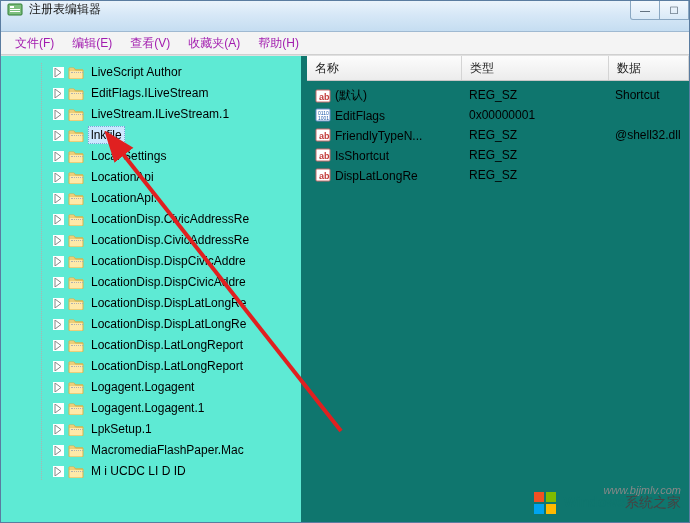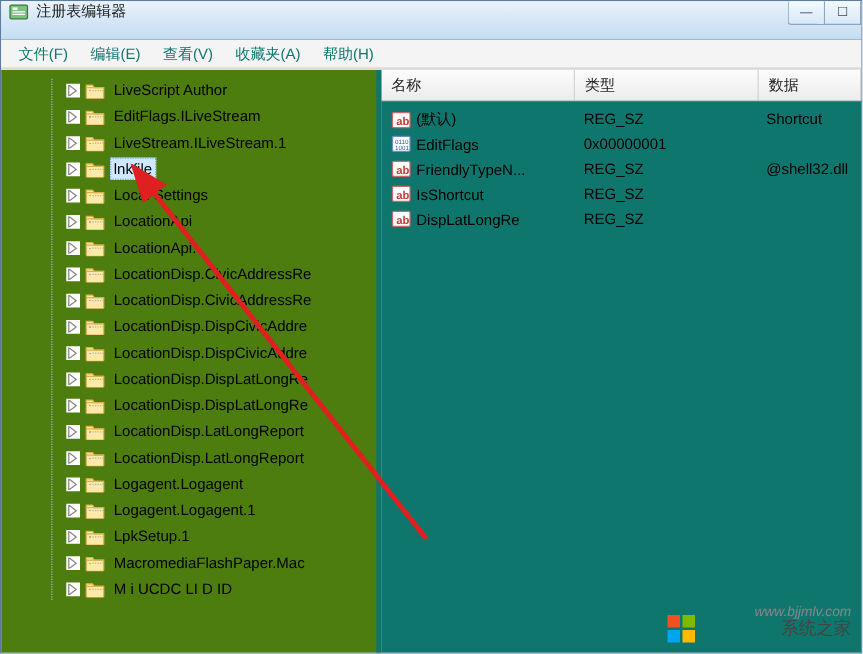--- a/index.html
+++ b/index.html
@@ -5,23 +5,23 @@
   html,body{margin:0;padding:0;font-family:"Microsoft YaHei","Segoe UI",Tahoma,sans-serif;font-size:12px;background:#fff;overflow:hidden}
   .window{width:690px;height:523px;border:1px solid #5a7ca0;box-sizing:border-box;position:relative;display:flex;flex-direction:column;background:#fff}
   .titlebar{height:30px;background:linear-gradient(to bottom,#eaf3fb,#d7e8f7 45%,#c5ddf1);display:flex;align-items:flex-start;border-bottom:1px solid #9fb9d1;padding-left:6px}
   .titlebar .appicon{width:16px;height:16px;margin-right:6px}
   .titlebar .title{color:#1a1a1a;font-size:12px}
   .winbtns{position:absolute;right:0;top:0;display:flex}
   .winbtn{width:28px;height:18px;border:1px solid #8aa7c2;border-top:none;background:linear-gradient(to bottom,#f3f8fd,#d9e9f7);display:flex;align-items:center;justify-content:center;font-size:10px;color:#3a4a5a}
   .winbtn+.winbtn{border-left:none}
   .winbtn.min{border-bottom-left-radius:3px}
   .menubar{height:22px;background:#f4f4f4;border-bottom:1px solid #d0d0d0;display:flex;align-items:center;padding-left:6px;gap:2px}
-  .menuitem{padding:2px 8px;color:#0f766e}
+  .menuitem{padding:2px 8px;color:#a21caf}
   .body{flex:1;display:flex;min-height:0;border-top:1px solid #e0e0e0}
-  .tree{width:300px;border-right:4px solid #0f766e;overflow:hidden;padding:4px 0 0 0;position:relative;background:#4d7c0f}
+  .tree{width:300px;border-right:6px solid #0f766e;overflow:hidden;padding:4px 0 0 0;position:relative;background:#5eead4}
   .treeinner{position:relative;padding-left:30px}
   .node{display:flex;align-items:center;height:18px;margin:3px 0;position:relative;white-space:nowrap}
   .exp{width:11px;height:11px;display:inline-flex;align-items:center;justify-content:center;margin-right:4px;color:#7a7a7a;position:relative}
   .exp svg{display:block}
   .folder{width:16px;height:14px;margin-right:4px;display:inline-block;flex:0 0 16px}
   .folder svg{display:block}
   .label{color:#000;padding:1px 2px;border:1px solid transparent}
   .label.sel{background:#cde8ff;border:1px dotted #7aa7d7}
   
   .treeinner::before{content:"";position:absolute;left:40px;top:0;bottom:0;border-left:1px dotted #b0b0b0}

